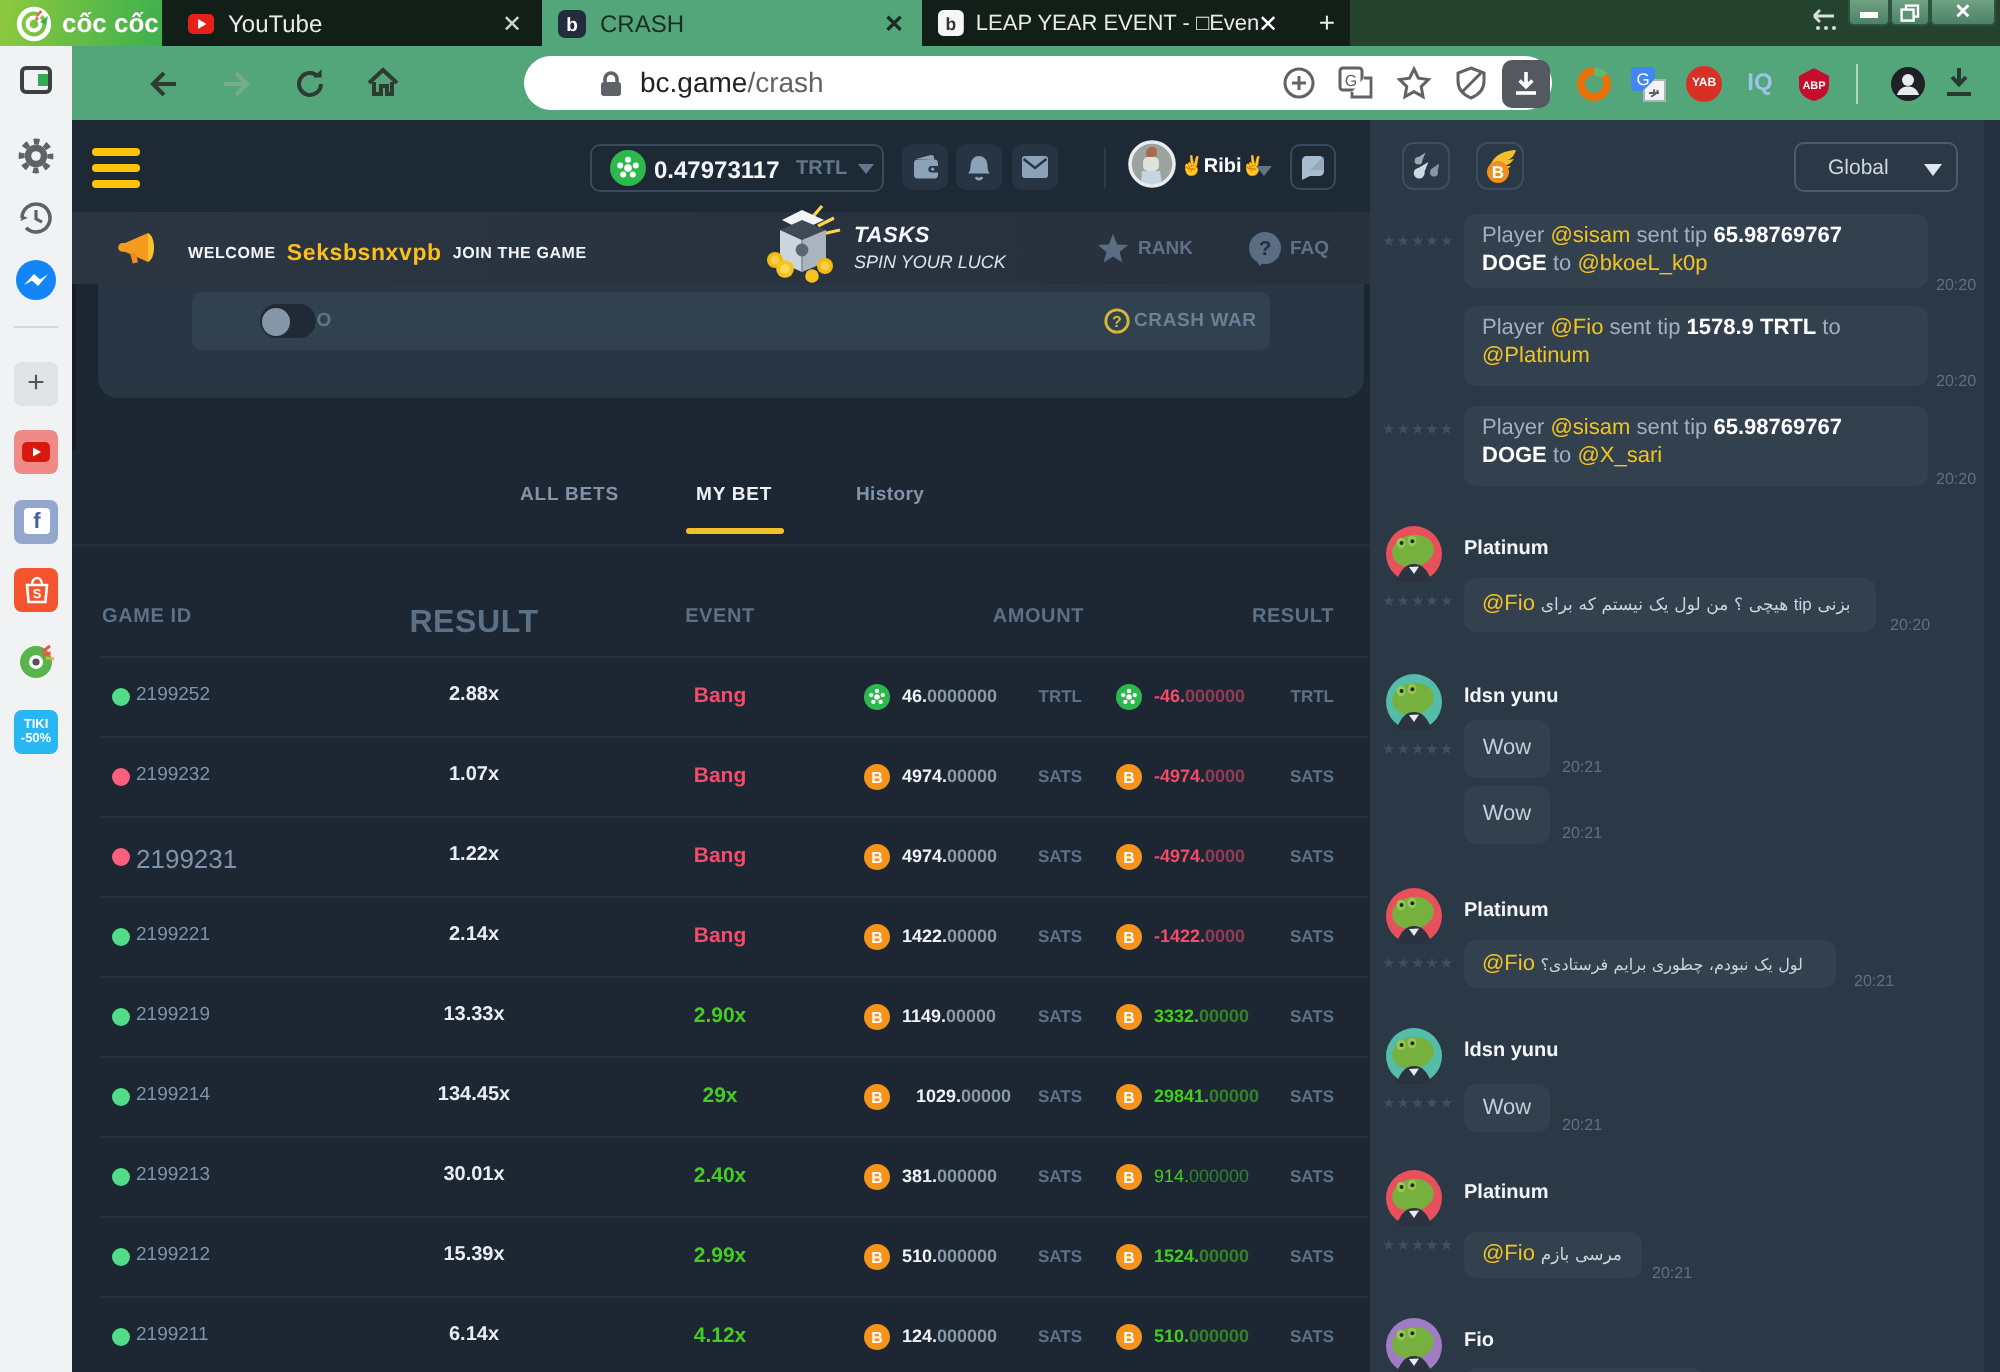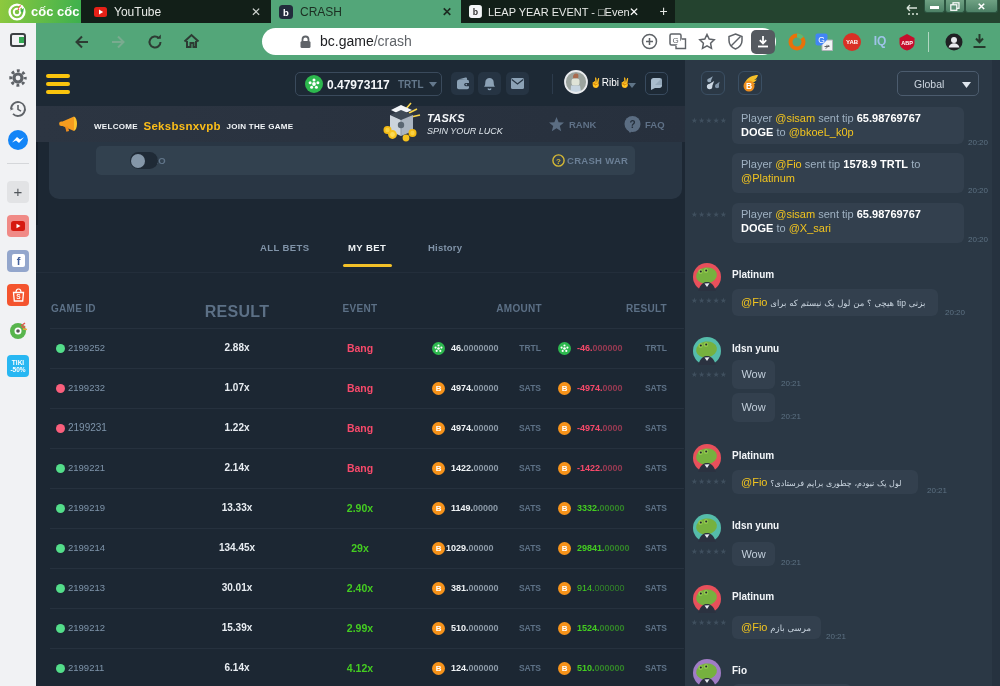--- a/index.html
+++ b/index.html
@@ -249,21 +249,21 @@
       <path d="M0.8 1.5L6.5 6l5.7-4.5" stroke="#263443" stroke-width="1.2" fill="none"></path>
     </svg>
   <div class="abs" style="left:552px;top:74px;width:1px;height:20px;background:#2c3b4c;"></div>
   <svg class="abs" style="left:564px;top:70px" width="24" height="24" viewBox="0 0 24 24">
       <circle cx="12" cy="12" r="11" fill="#9ba39e"></circle>
       <path d="M14 4a3.2 3.2 0 0 0-5 2.6c0 1.2.4 2 .4 2l4.8-.4c.3-2 .3-3.2-.2-4.2z" fill="#a96a4e"></path>
       <rect x="7.5" y="8.5" width="8" height="7" rx="2.5" fill="#dfe3d7"></rect>
       <path d="M7 15.5h9l1 6.5H6.5z" fill="#c6d4e0"></path>
       <circle cx="12" cy="12" r="11" fill="none" stroke="#e9ebee" stroke-width="1.8"></circle>
     </svg>
-  <div class="abs" style="left:590px;top:77px;font-size:10px;font-weight:normal;color:#fff;text-align:right;"><span style="font-size:9.5px;">✌</span>Ribi<span style="font-size:9.5px;">✌</span></div>
+  <div class="abs" style="left:590px;top:77px;font-size:10px;font-weight:bold;color:#fff;text-align:right;"><span style="font-size:9.5px;">✌</span>Ribi<span style="font-size:9.5px;">✌</span></div>
   <svg class="abs" style="left:628px;top:83px" width="8" height="5" viewBox="0 0 8 5">
       <path d="M0 0h8L4 5z" fill="#5f7487"></path>
     </svg>
   <div class="abs" style="left:645px;top:72px;width:23px;height:23px;border:1.5px solid #384a5e;border-radius:5px;"></div>
   <svg class="abs" style="left:650px;top:77px" width="13" height="13" viewBox="0 0 13 13">
       <path d="M1 3.5C1 2 2 1 3.5 1h6C11 1 12 2 12 3.5v5c0 1.5-1 2.5-2.5 2.5H5L1 13z" fill="#a9bccd"></path>
       <path d="M12 1L5 8h7z" fill="#8094a8" opacity="0.5"></path>
     </svg>
 
   <div class="abs" id="banner"></div>
@@ -364,21 +364,21 @@
 <div class="abs" style="left:451px;top:382.5px;font-size:9px;font-weight:bold;color:#eef2f5;">4974.<span style="color:#8c9aa8;">00000</span></div>
 <div class="abs" style="left:491px;top:382.5px;width:50px;text-align:right;font-size:8.5px;font-weight:bold;color:#5e7287;">SATS</div>
 <svg class="abs" style="left:558px;top:381.5px" width="13" height="13" viewBox="0 0 18 18">
       <circle cx="9" cy="9" r="9" fill="#f7931a"></circle>
       <text x="9" y="13" font-size="11" font-weight="bold" fill="#fff" text-anchor="middle">B</text>
     </svg>
 <div class="abs" style="left:577px;top:382.5px;font-size:9px;font-weight:bold;color:#f7496a;">-4974.<span style="opacity:.55;">0000</span></div>
 <div class="abs" style="left:617px;top:382.5px;width:50px;text-align:right;font-size:8.5px;font-weight:bold;color:#5e7287;">SATS</div>
 <div class="abs" style="left:50px;top:408px;width:634px;height:1px;background:#26313e;"></div>
 <div class="abs" style="left:56px;top:423.5px;width:9px;height:9px;border-radius:50%;background:#fa5f7c;"></div>
-<div class="abs" style="left:68px;top:422px;font-size:10px;color:#7e94aa;">2199231</div>
+<div class="abs" style="left:68px;top:422px;font-size:13px;color:#7e94aa;">2199231</div>
 <div class="abs" style="left:187px;top:422px;width:100px;text-align:center;font-size:10px;font-weight:bold;color:#e8edf2;">1.22x</div>
 <div class="abs" style="left:310px;top:422px;width:100px;text-align:center;font-size:10.5px;font-weight:bold;color:#f7496a;">Bang</div>
 <svg class="abs" style="left:432px;top:421.5px" width="13" height="13" viewBox="0 0 18 18">
       <circle cx="9" cy="9" r="9" fill="#f7931a"></circle>
       <text x="9" y="13" font-size="11" font-weight="bold" fill="#fff" text-anchor="middle">B</text>
     </svg>
 <div class="abs" style="left:451px;top:422.5px;font-size:9px;font-weight:bold;color:#eef2f5;">4974.<span style="color:#8c9aa8;">00000</span></div>
 <div class="abs" style="left:491px;top:422.5px;width:50px;text-align:right;font-size:8.5px;font-weight:bold;color:#5e7287;">SATS</div>
 <svg class="abs" style="left:558px;top:421.5px" width="13" height="13" viewBox="0 0 18 18">
       <circle cx="9" cy="9" r="9" fill="#f7931a"></circle>
@@ -422,21 +422,21 @@
 <div class="abs" style="left:617px;top:502.5px;width:50px;text-align:right;font-size:8.5px;font-weight:bold;color:#5e7287;">SATS</div>
 <div class="abs" style="left:50px;top:528px;width:634px;height:1px;background:#26313e;"></div>
 <div class="abs" style="left:56px;top:543.5px;width:9px;height:9px;border-radius:50%;background:#53dd8a;"></div>
 <div class="abs" style="left:68px;top:542px;font-size:9.5px;color:#7e94aa;">2199214</div>
 <div class="abs" style="left:187px;top:542px;width:100px;text-align:center;font-size:10px;font-weight:bold;color:#e8edf2;">134.45x</div>
 <div class="abs" style="left:310px;top:542px;width:100px;text-align:center;font-size:10.5px;font-weight:bold;color:#44cd21;">29x</div>
 <svg class="abs" style="left:432px;top:541.5px" width="13" height="13" viewBox="0 0 18 18">
       <circle cx="9" cy="9" r="9" fill="#f7931a"></circle>
       <text x="9" y="13" font-size="11" font-weight="bold" fill="#fff" text-anchor="middle">B</text>
     </svg>
-<div class="abs" style="left:446px;top:542.5px;font-size:9px;font-weight:bold;color:#eef2f5;">1029.<span style="color:#8c9aa8;">00000</span></div>
+<div class="abs" style="left:458px;top:542.5px;font-size:9px;font-weight:bold;color:#eef2f5;">1029.<span style="color:#8c9aa8;">00000</span></div>
 <div class="abs" style="left:491px;top:542.5px;width:50px;text-align:right;font-size:8.5px;font-weight:bold;color:#5e7287;">SATS</div>
 <svg class="abs" style="left:558px;top:541.5px" width="13" height="13" viewBox="0 0 18 18">
       <circle cx="9" cy="9" r="9" fill="#f7931a"></circle>
       <text x="9" y="13" font-size="11" font-weight="bold" fill="#fff" text-anchor="middle">B</text>
     </svg>
 <div class="abs" style="left:577px;top:542.5px;font-size:9px;font-weight:bold;color:#44cd21;">29841.<span style="opacity:.55;">00000</span></div>
 <div class="abs" style="left:617px;top:542.5px;width:50px;text-align:right;font-size:8.5px;font-weight:bold;color:#5e7287;">SATS</div>
 <div class="abs" style="left:50px;top:568px;width:634px;height:1px;background:#26313e;"></div>
 <div class="abs" style="left:56px;top:583.5px;width:9px;height:9px;border-radius:50%;background:#53dd8a;"></div>
 <div class="abs" style="left:68px;top:582px;font-size:9.5px;color:#7e94aa;">2199213</div>

